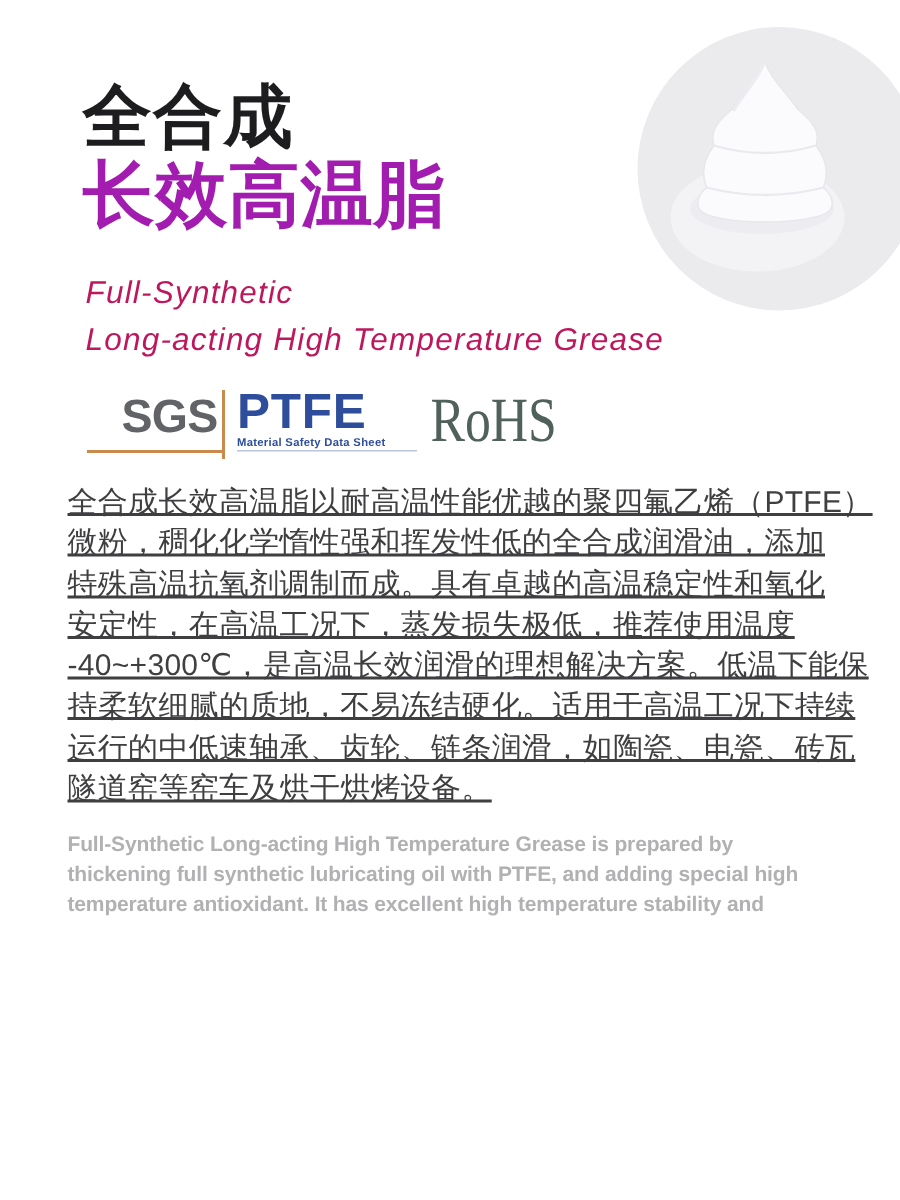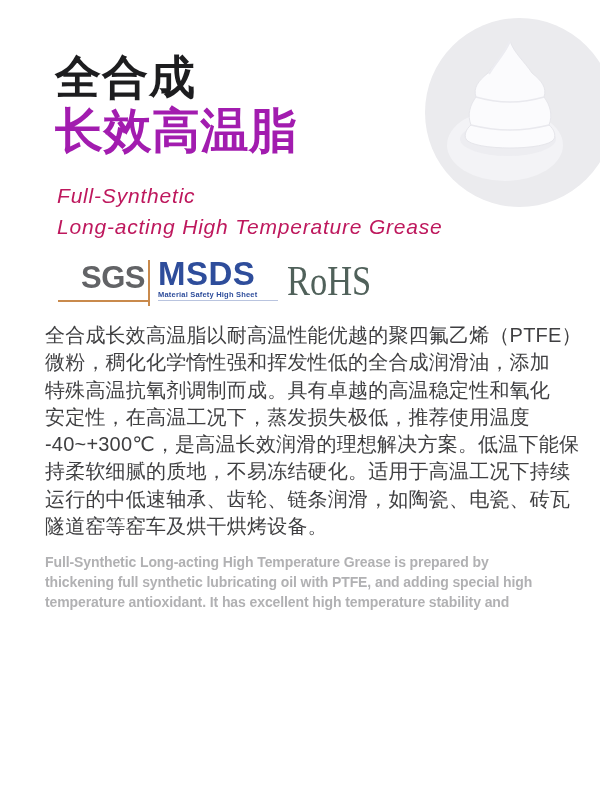--- a/index.html
+++ b/index.html
@@ -49,21 +49,21 @@
   .rohs{
     position:absolute;left:229px;top:0px;
     font-family:"Liberation Serif","DejaVu Serif",serif;
     font-size:42px;line-height:46px;color:#50615a;
     transform:scaleX(0.82);transform-origin:left center;white-space:nowrap;
   }
   
   .desc-cn{
     position:absolute;left:45px;top:322px;margin:0;
     font-size:20px;line-height:27.3px;color:#3f3f41;
-    white-space:pre;letter-spacing:0.2px;
+    white-space:pre;letter-spacing:0.2px;text-decoration:underline;
   }
   .desc-en{
     position:absolute;left:45px;top:553px;margin:0;
     font-size:14px;line-height:19.8px;color:#b1b1b3;
     white-space:pre;letter-spacing:-0.1px;font-weight:700;
   }
 </style>
 </head>
 <body>
 
@@ -88,22 +88,22 @@
   <div class="subtitle">Full-Synthetic
 Long-acting High Temperature Grease</div>
 
   <div class="certs">
     <div class="sgs">
       <span class="sgs-text">SGS</span>
       <span class="sgs-hline"></span>
       <span class="sgs-vline"></span>
     </div>
     <div class="msds">
-      <div class="msds-main">MSDS</div>
-      <div class="msds-sub">Material Safety High Sheet</div>
+      <div class="msds-main">PTFE</div>
+      <div class="msds-sub">Material Safety Data Sheet</div>
     </div>
     <div class="rohs">RoHS</div>
   </div>
 
   <p class="desc-cn">全合成长效高温脂以耐高温性能优越的聚四氟乙烯（PTFE）
 微粉，稠化化学惰性强和挥发性低的全合成润滑油，添加
 特殊高温抗氧剂调制而成。具有卓越的高温稳定性和氧化
 安定性，在高温工况下，蒸发损失极低，推荐使用温度
 -40~+300℃，是高温长效润滑的理想解决方案。低温下能保
 持柔软细腻的质地，不易冻结硬化。适用于高温工况下持续

